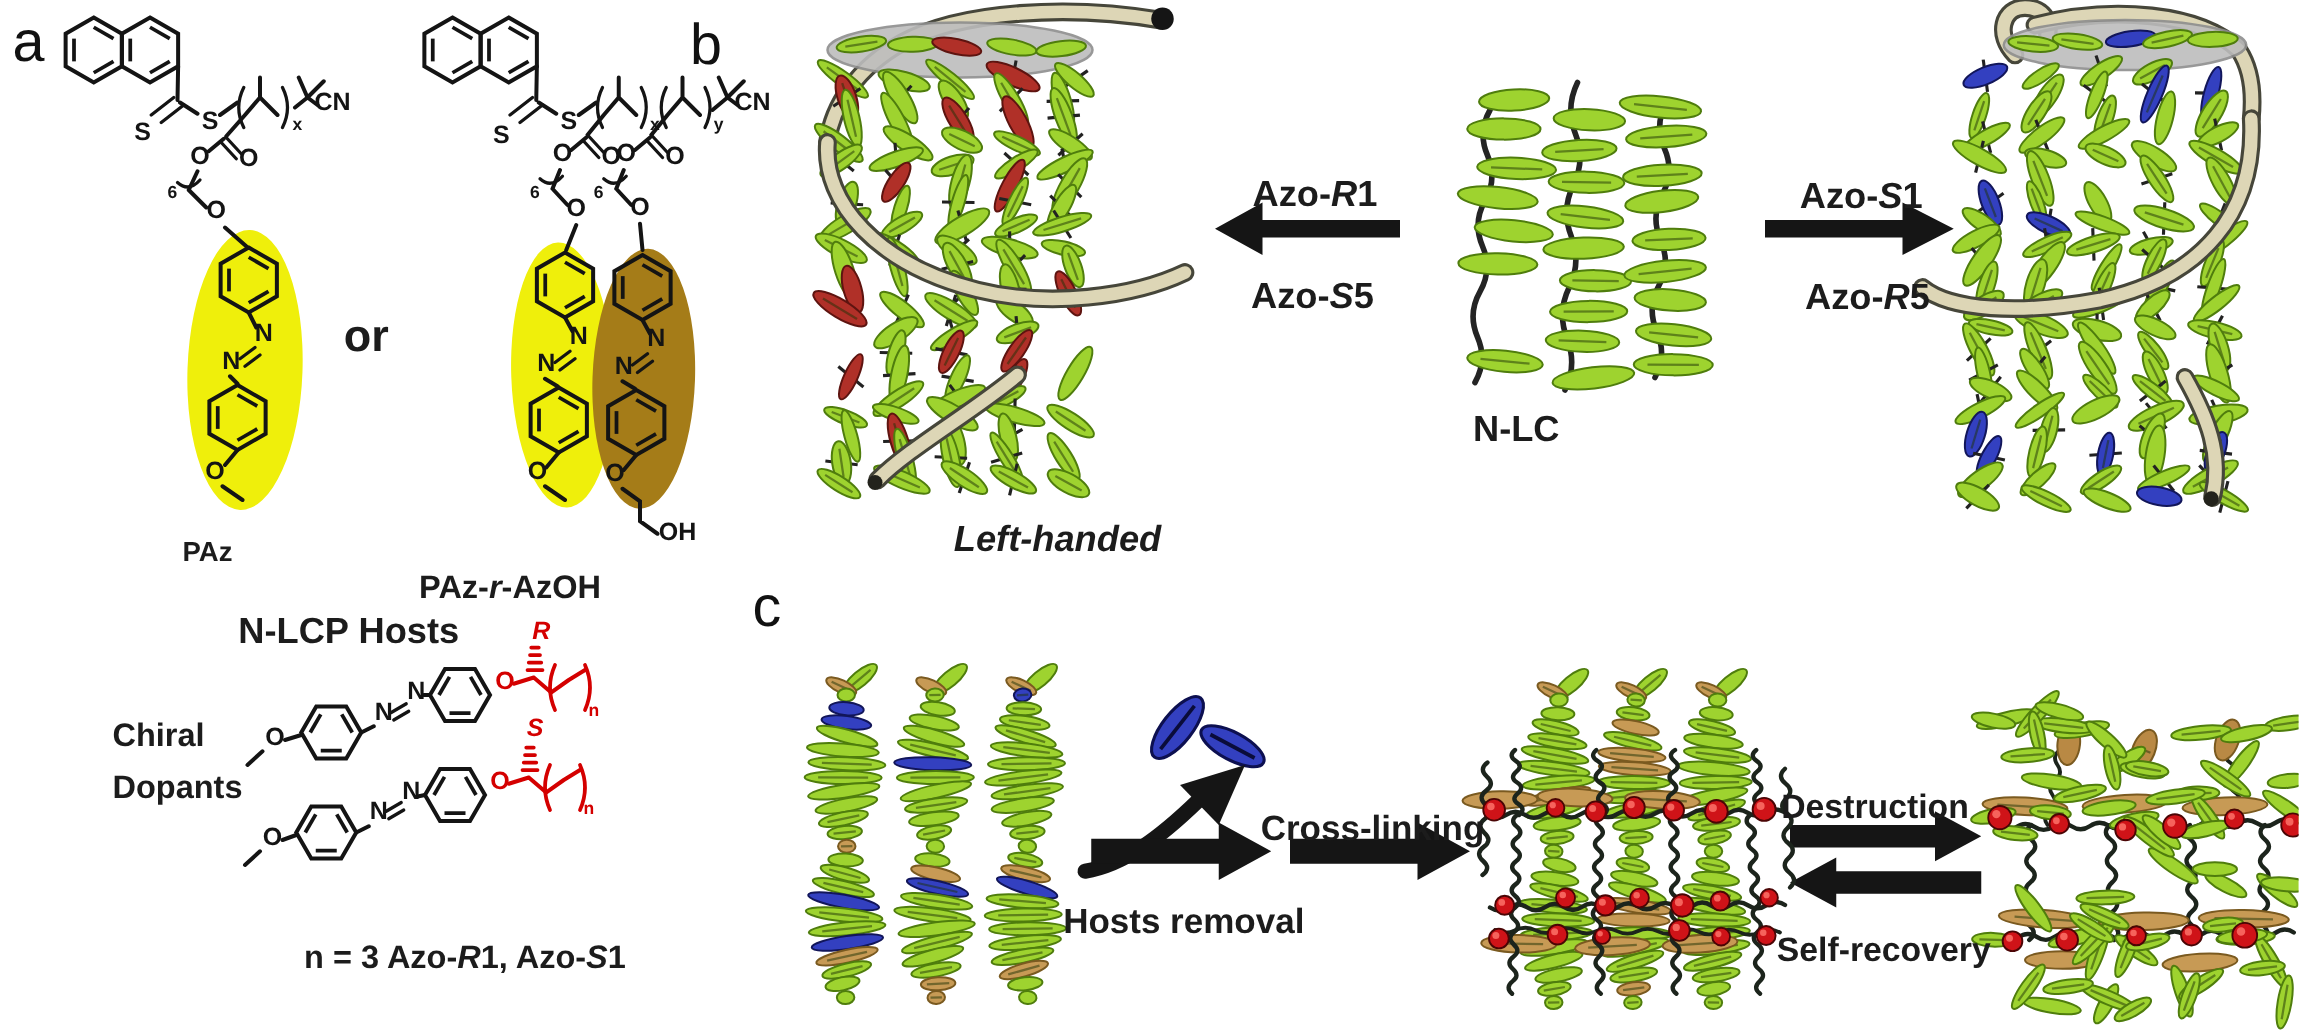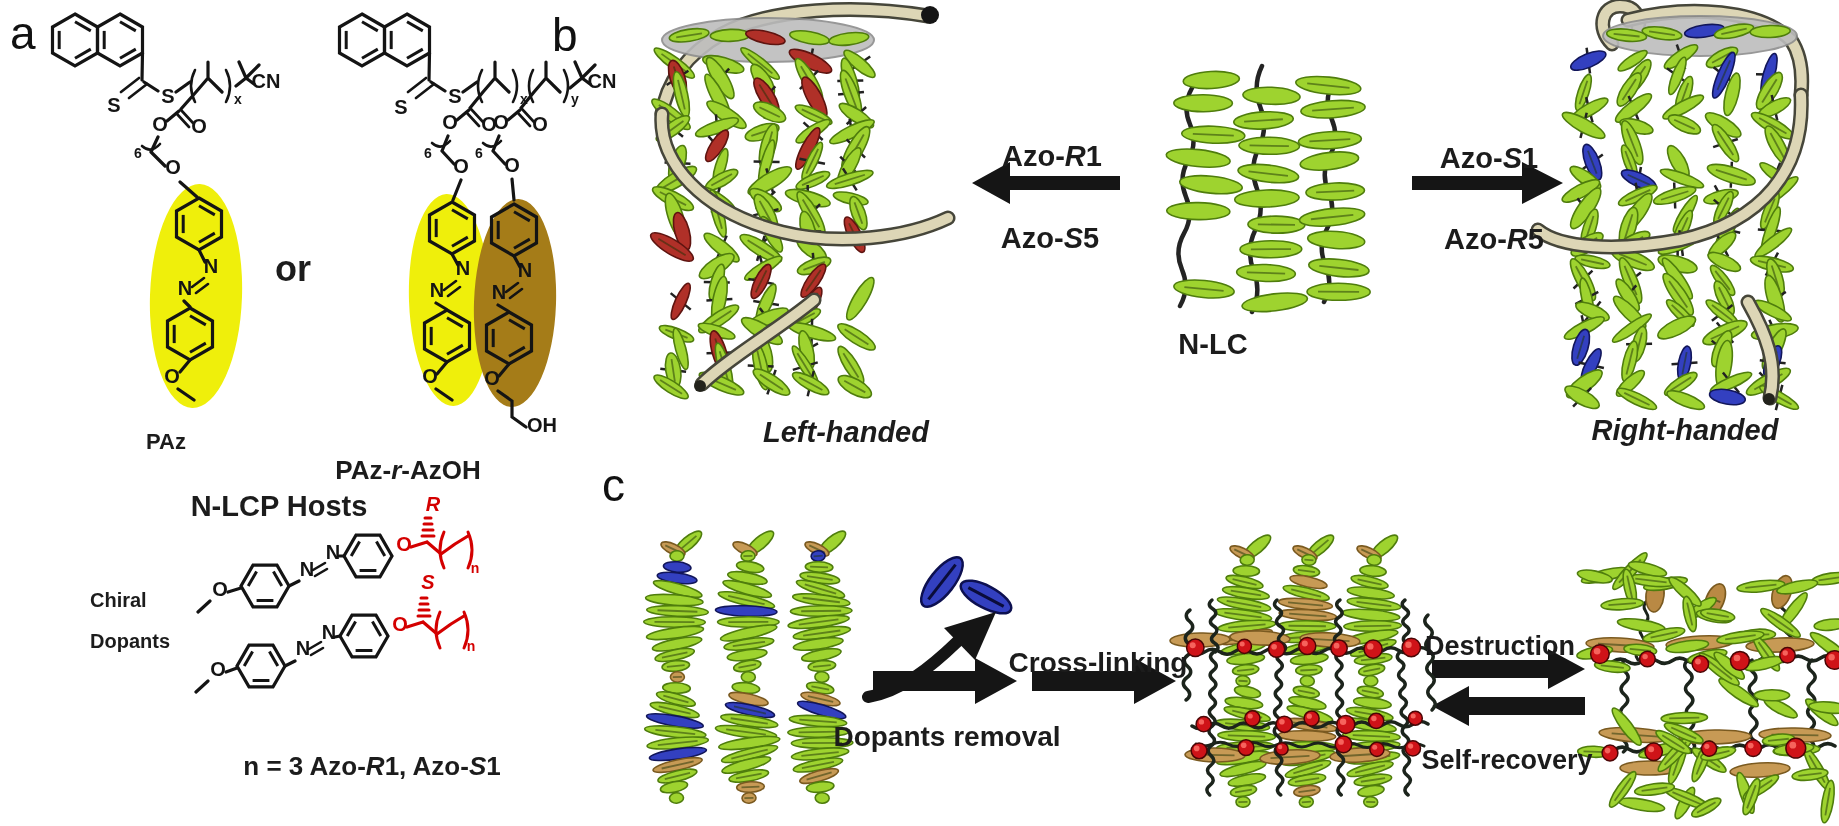--- a/index.html
+++ b/index.html
@@ -1143,34 +1143,33 @@
 
 <div class="plab" style="left:10px;top:6px">a</div>
 <div class="plab" style="left:552px;top:8px">b</div>
 <div class="plab" style="left:602px;top:458px">c</div>
 
 <div class="lbl" style="left:293px;top:253px;font-size:36px">or</div>
 <div class="lbl" style="left:166px;top:426px;font-size:22px">PAz</div>
 <div class="lbl" style="left:408px;top:454px;font-size:26px"><span>PAz-</span><span class="i">r</span><span>-AzOH</span></div>
 <div class="lbl" style="left:279px;top:490px;font-size:29px">N-LCP Hosts</div>
 
-<div class="lbl-left" style="left:90px;top:580px;font-size:20px;line-height:41px">
+<div class="lbl-left" style="left:90px;top:568px;font-size:26px;line-height:41px">
   <div>Chiral</div>
   <div>Dopants</div>
 </div>
 
 <div class="lbl" style="left:372px;top:750px;font-size:26px"><span>n = 3 Azo-</span><span class="i">R</span><span>1, Azo-</span><span class="i">S</span><span>1</span></div>
 
 <div class="lbl" style="left:1052px;top:140px;font-size:29px"><span>Azo-</span><span class="i">R</span><span>1</span></div>
 <div class="lbl" style="left:1050px;top:222px;font-size:29px"><span>Azo-</span><span class="i">S</span><span>5</span></div>
 <div class="lbl" style="left:1489px;top:142px;font-size:29px"><span>Azo-</span><span class="i">S</span><span>1</span></div>
 <div class="lbl" style="left:1494px;top:223px;font-size:29px"><span>Azo-</span><span class="i">R</span><span>5</span></div>
 
 <div class="lbl" style="left:1213px;top:328px;font-size:29px">N-LC</div>
 <div class="lbl i" style="left:846px;top:416px;font-size:29px">Left-handed</div>
-<div class="lbl i" style="left:1685px;top:414px;font-size:29px">Right-handed</div>
-
-<div class="lbl" style="left:947px;top:721px;font-size:28px">Dopants removal</div>
+
+<div class="lbl" style="left:947px;top:721px;font-size:28px">Hosts removal</div>
 <div class="lbl" style="left:1098px;top:647px;font-size:28px">Cross-linking</div>
 <div class="lbl" style="left:1500px;top:630px;font-size:27px">Destruction</div>
 <div class="lbl" style="left:1507px;top:744px;font-size:27px">Self-recovery</div>
 
 </div>
 
 </body></html>

